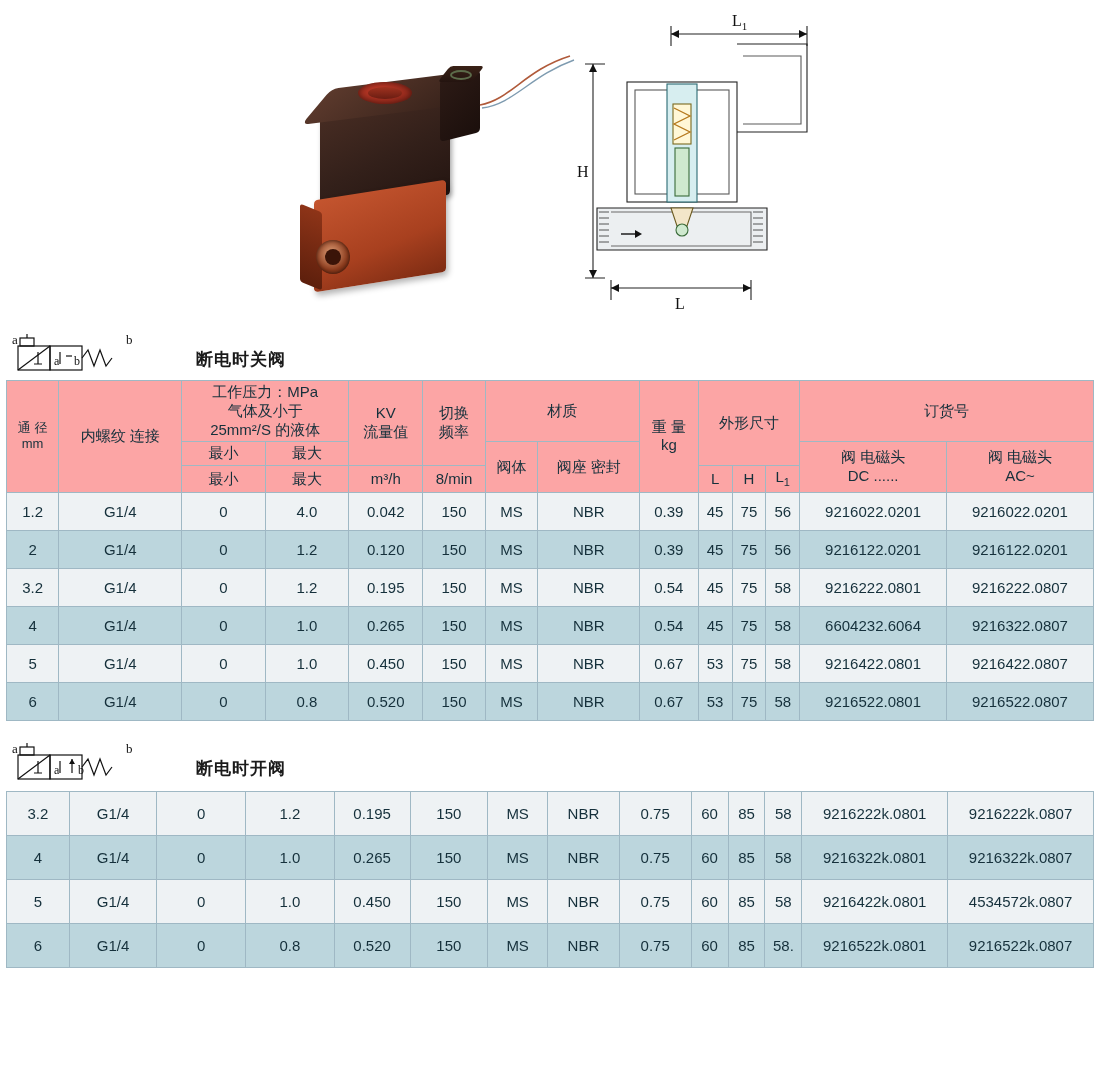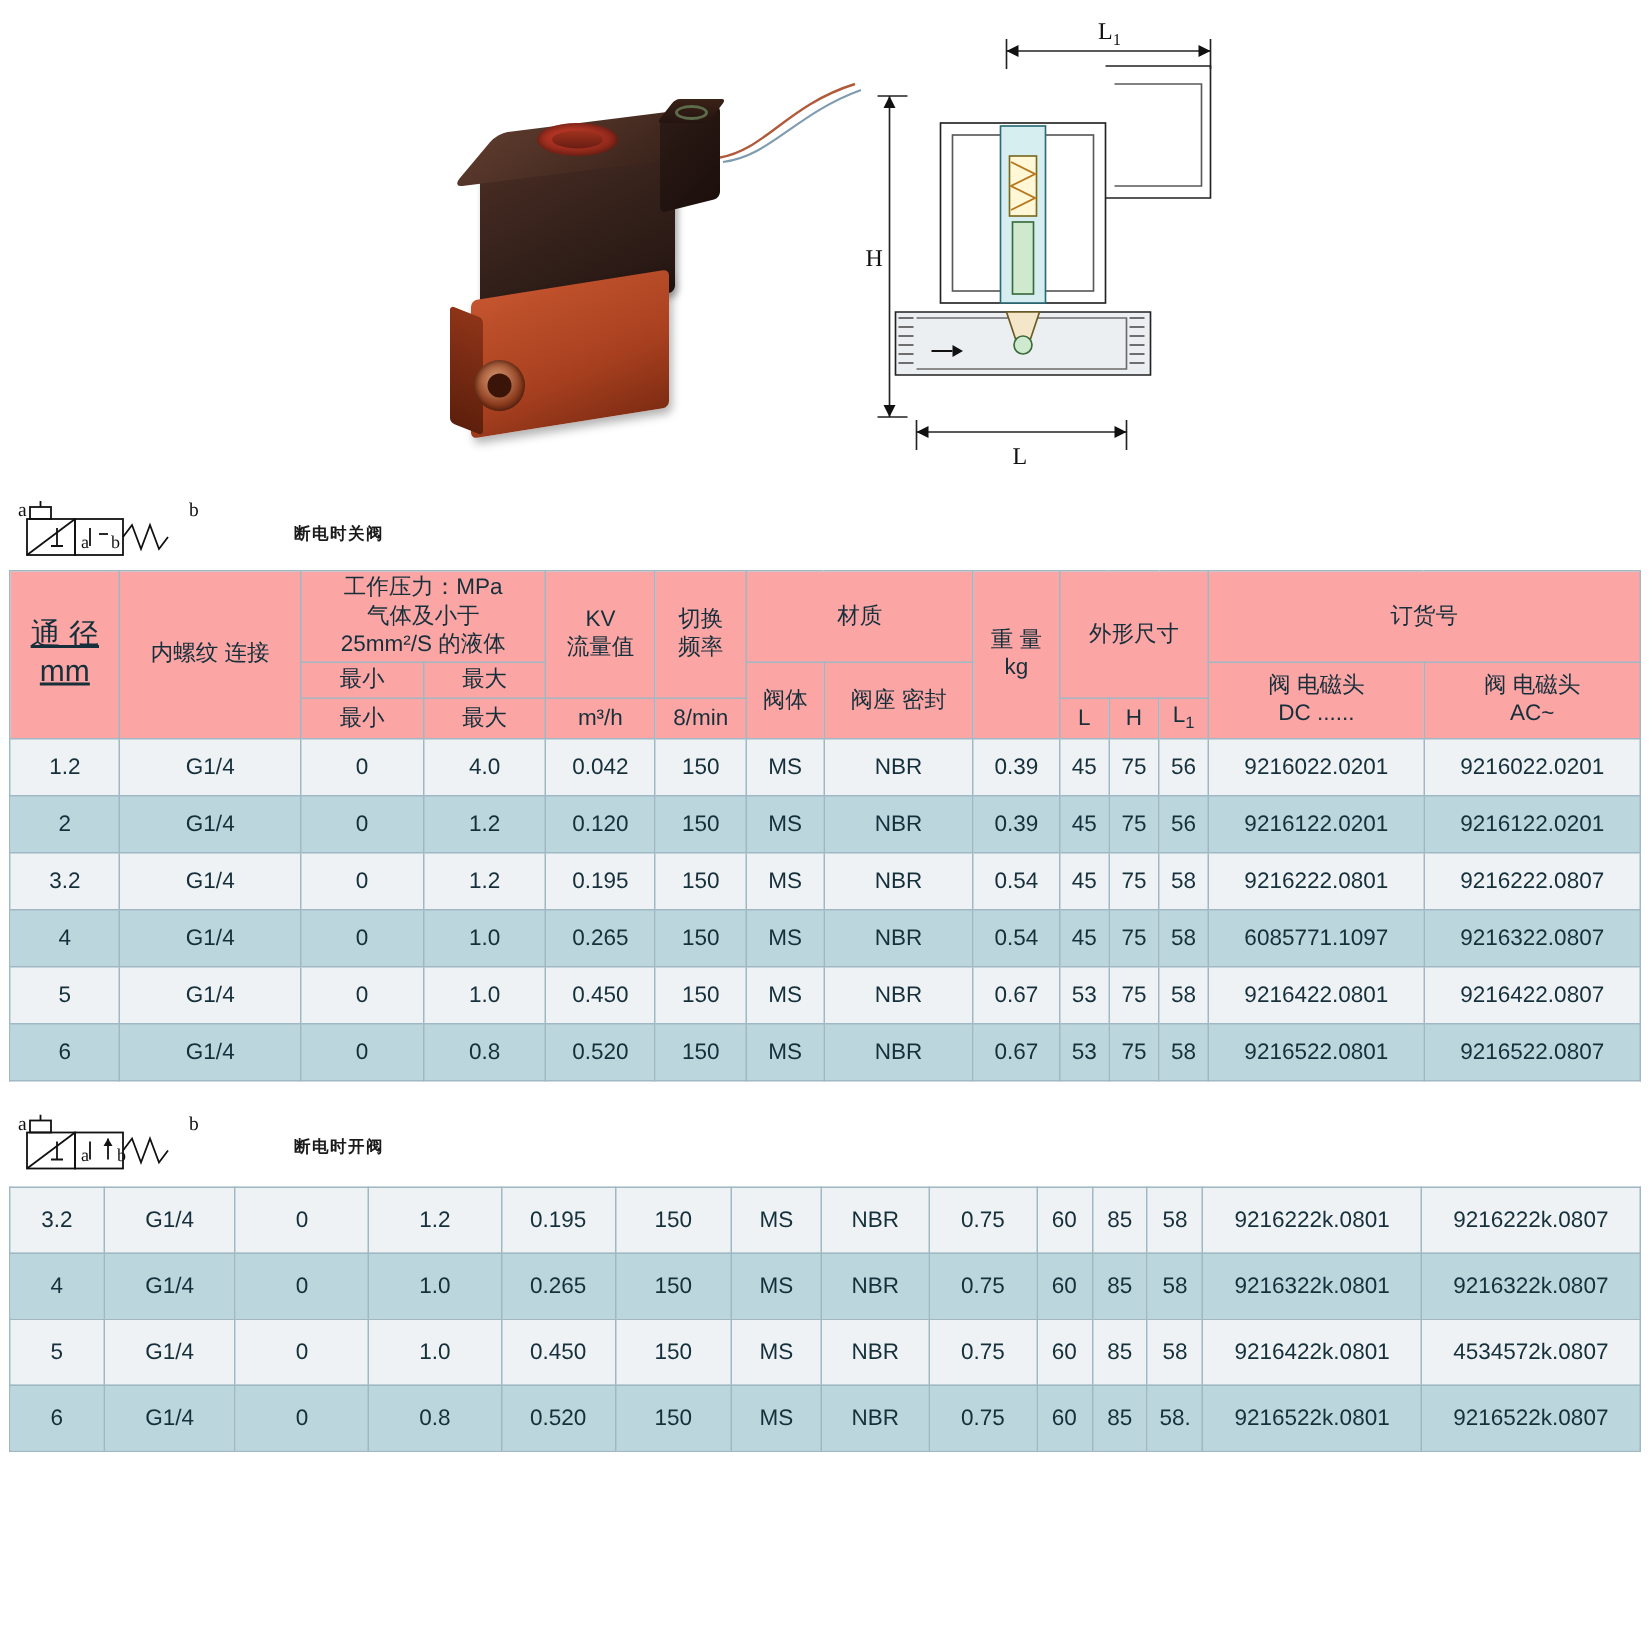--- a/index.html
+++ b/index.html
@@ -87,39 +87,39 @@
   }
 
   
   .drawing { position:absolute; left:575px; top:12px; width:330px; height:300px; }
 
   
   .sym-row { position:relative; height:46px; margin-top:4px; }
   .sym-row .symbol { position:absolute; left:8px; top:0; }
   .sym-row .caption {
     position:absolute; left:196px; top:14px;
-    font-size:11px; font-weight:bold; letter-spacing:1px;
+    font-size:17px; font-weight:bold; letter-spacing:1px;
   }
 
   
   table { border-collapse:collapse; width:1088px; margin-left:6px; }
   table.spec td, table.spec th {
     border:1px solid #9fb8c4;
     text-align:center;
     font-size:15px;
     color:#15303b;
     padding:2px 3px;
   }
   thead th {
     background:#fca5a5;
     font-weight:normal;
     line-height:1.25;
     font-size:14px;
   }
-  thead th.big { font-size:20px;text-decoration:underline; }
+  thead th.big { font-size:13px; }
   tbody td { height:38px; }
   tbody tr.odd td { background:#eef2f4; }
   tbody tr.even td { background:#bcd6dd; }
   .sub { font-size:11px; vertical-align:sub; }
 
   .table2-wrap { margin-top:2px; }
   table.spec2 td {
     border:1px solid #9fb8c4;
     text-align:center;
     font-size:15px;
@@ -338,21 +338,21 @@
           <td>0</td>
           <td>1.0</td>
           <td>0.265</td>
           <td>150</td>
           <td>MS</td>
           <td>NBR</td>
           <td>0.54</td>
           <td>45</td>
           <td>75</td>
           <td>58</td>
-          <td>6085771.1097</td>
+          <td>6604232.6064</td>
           <td>9216322.0807</td>
         </tr>
         <tr class="odd">
           <td>5</td>
           <td>G1/4</td>
           <td>0</td>
           <td>1.0</td>
           <td>0.450</td>
           <td>150</td>
           <td>MS</td>

